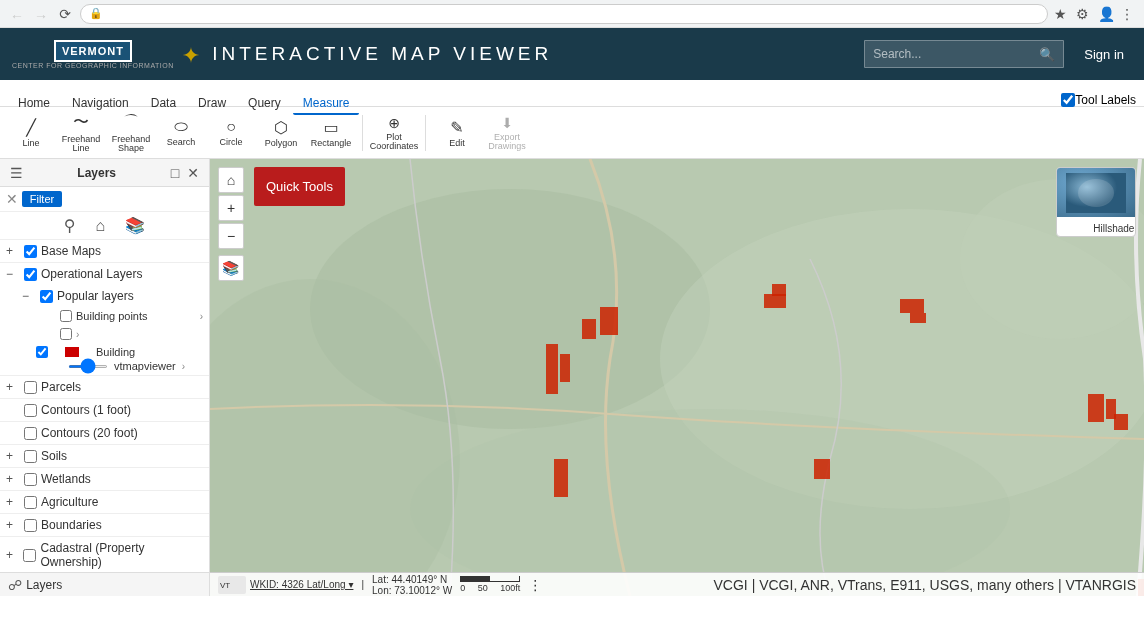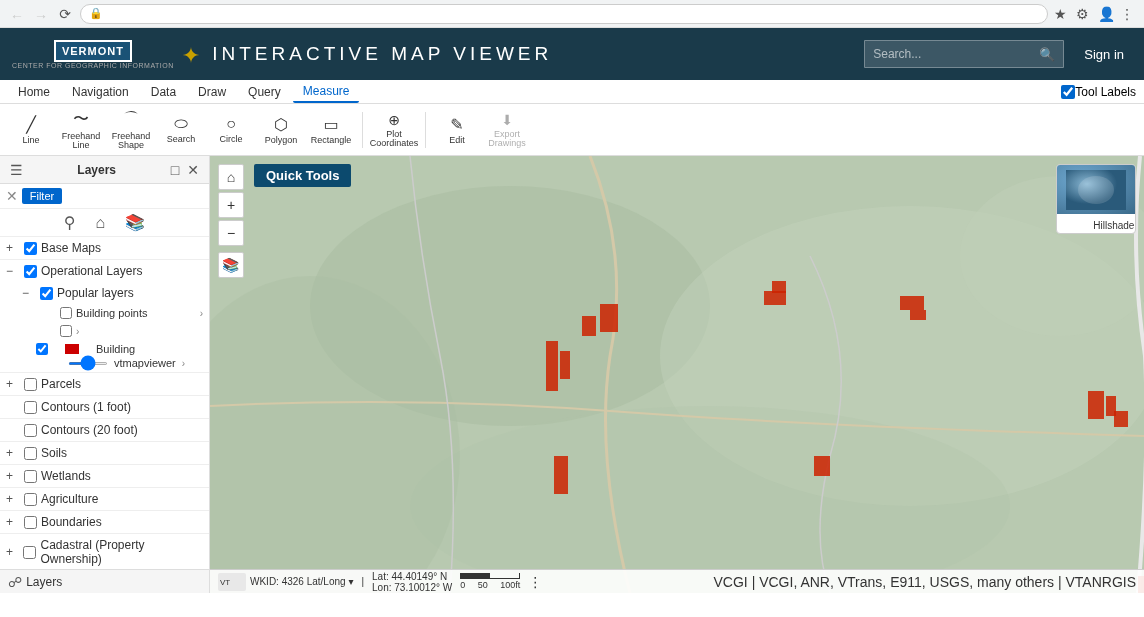--- a/index.html
+++ b/index.html
@@ -84,22 +84,22 @@
     .sign-in-btn {
       background: none; border: none; color: white; font-size: 13px; cursor: pointer; padding: 4px 8px;
     }
 
     
     .nav-bar {
       height: 24px;
       background: white;
       border-bottom: 1px solid #ddd;
       display: flex;
-      align-items: center;
-      padding: 0 8px;
+      align-items: flex-start;
+      padding: 13px 8px;
       gap: 2px;
     }
     .nav-item {
       padding: 3px 10px;
       font-size: 12px;
       color: #333;
       cursor: pointer;
       border-radius: 2px;
     }
     .nav-item.active { color: #0066cc; border-bottom: 2px solid #0066cc; }
@@ -240,25 +240,25 @@
       border: 1px solid #ccc;
       border-radius: 2px;
       display: flex; align-items: center; justify-content: center;
       cursor: pointer;
       font-size: 14px; color: #333;
     }
     .quick-tools-badge {
       position: absolute;
       top: 8px;
       left: 44px;
-      background: #0c4a6e;
+      background: #b91c1c;
       color: white;
-      padding: 4px 12px;
+      padding: 12px 12px;
       font-size: 13px;
-      font-weight: bold;
+      font-weight: normal;
       border-radius: 2px;
     }
     .hillshade-widget {
       position: absolute;
       top: 8px;
       right: 8px;
       background: white;
       border: 1px solid #ccc;
       border-radius: 4px;
       width: 80px;
@@ -622,21 +622,21 @@
       </div>
       <div class="hillshade-label">Hillshade...</div>
     </div>
 
     <div class="map-status-bar">
       <div style="display:flex;align-items:center;gap:4px;">
         <svg width="28" height="18" viewBox="0 0 28 18">
           <rect x="0" y="0" width="28" height="18" fill="#e8e8e8" rx="2"></rect>
           <text x="2" y="12" font-size="8" fill="#333">VT</text>
         </svg>
-        <span style="cursor:pointer;">WKID: 4326 Lat/Long ▾</span>
+        <span style="cursor:pointer;text-decoration:underline;">WKID: 4326 Lat/Long ▾</span>
       </div>
       <span>|</span>
       <div>
         <div>Lat: 44.40149° N</div>
         <div>Lon: 73.10012° W</div>
       </div>
       <div class="scale-bar">
         <div class="scale-bar-line">
           <div style="position:absolute;top:0;left:0;width:50%;height:100%;background:#333;"></div>
         </div>

